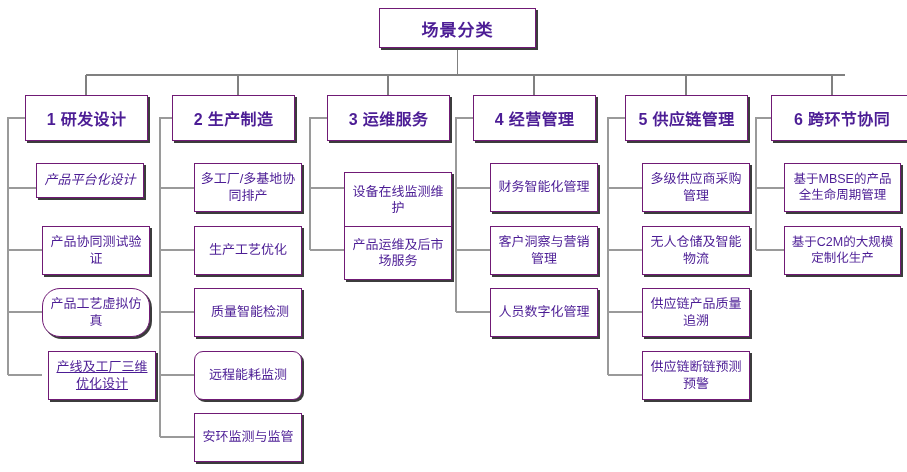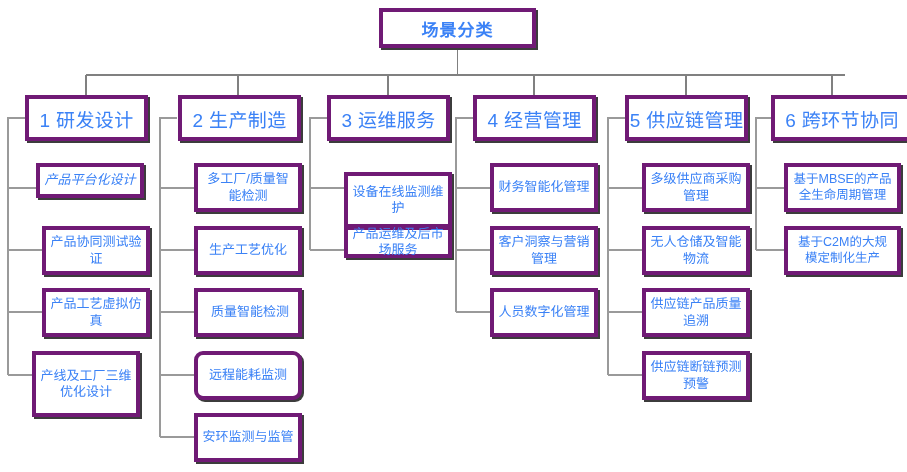--- a/index.html
+++ b/index.html
@@ -25,37 +25,37 @@
     left: 0;
     top: 0;
     width: 907px;
     height: 472px;
     pointer-events: none;
   }
   .node {
     position: absolute;
     box-sizing: border-box;
     background: #ffffff;
-    border: 4px solid #701a75;
+    border: 1px solid #701a75;
     display: flex;
     align-items: center;
     justify-content: center;
     text-align: center;
-    color: #3b82f6;
+    color: #4c1d95;
     box-shadow: 2px 2px 0 0 #3c3c3c;
     z-index: 2;
   }
   .node-root {
     font-size: 17px;
     font-weight: bold;
     letter-spacing: 1px;
   }
   .node-cat {
-    font-size: 19px;
-    font-weight: normal;
+    font-size: 16px;
+    font-weight: bold;
     letter-spacing: 0.4px;
   }
   .node-leaf {
     font-size: 13px;
     font-weight: normal;
     line-height: 1.25;
     padding: 2px 4px;
   }
   .node-leaf.narrow {
     font-size: 12.5px;
@@ -137,53 +137,53 @@
 
   <div class="node node-cat" style="left:25px; top:95px; width:123px; height:46px;">
     <span class="node-label">1 研发设计</span>
   </div>
   <div class="node node-leaf" style="left:36px; top:163px; width:108px; height:35px;font-style:italic;">
     <span class="node-label">产品平台化设计</span>
   </div>
   <div class="node node-leaf" style="left:42px; top:226px; width:108px; height:49px;">
     <span class="node-label">产品协同测试验证</span>
   </div>
-  <div class="node node-leaf" style="left:42px; top:288px; width:108px; height:49px;">
+  <div class="node node-leaf" style="left:42px; top:288px; width:108px; height:49px;border-radius:18px;">
     <span class="node-label">产品工艺虚拟仿真</span>
   </div>
-  <div class="node node-leaf" style="left:32px; top:351px; width:108px; height:66px;">
+  <div class="node node-leaf" style="left:48px; top:351px; width:108px; height:49px;text-decoration:underline;">
     <span class="node-label">产线及工厂三维优化设计</span>
   </div>
 
-  <div class="node node-cat" style="left:178px; top:95px; width:123px; height:46px;">
+  <div class="node node-cat" style="left:172px; top:95px; width:123px; height:46px;">
     <span class="node-label">2 生产制造</span>
   </div>
   <div class="node node-leaf" style="left:194px; top:163px; width:108px; height:49px;">
-    <span class="node-label">多工厂/质量智能检测</span>
+    <span class="node-label">多工厂/多基地协同排产</span>
   </div>
   <div class="node node-leaf" style="left:194px; top:226px; width:108px; height:49px;">
     <span class="node-label">生产工艺优化</span>
   </div>
   <div class="node node-leaf" style="left:194px; top:288px; width:108px; height:49px;padding-left:8px;">
     <span class="node-label">质量智能检测</span>
   </div>
   <div class="node node-leaf" style="left:194px; top:351px; width:108px; height:49px;border-radius:9px;">
     <span class="node-label">远程能耗监测</span>
   </div>
   <div class="node node-leaf" style="left:194px; top:413px; width:108px; height:49px;">
     <span class="node-label">安环监测与监管</span>
   </div>
 
   <div class="node node-cat" style="left:327px; top:95px; width:123px; height:46px;">
     <span class="node-label">3 运维服务</span>
   </div>
   <div class="node node-leaf" style="left:344px; top:172px; width:108px; height:56px;">
     <span class="node-label">设备在线监测维护</span>
   </div>
-  <div class="node node-leaf" style="left:344px; top:226px; width:108px; height:32px;">
+  <div class="node node-leaf" style="left:344px; top:226px; width:108px; height:54px;">
     <span class="node-label">产品运维及后市场服务</span>
   </div>
 
   <div class="node node-cat" style="left:473px; top:95px; width:123px; height:46px;">
     <span class="node-label">4 经营管理</span>
   </div>
   <div class="node node-leaf" style="left:490px; top:163px; width:108px; height:49px;">
     <span class="node-label">财务智能化管理</span>
   </div>
   <div class="node node-leaf" style="left:490px; top:226px; width:108px; height:49px;">

